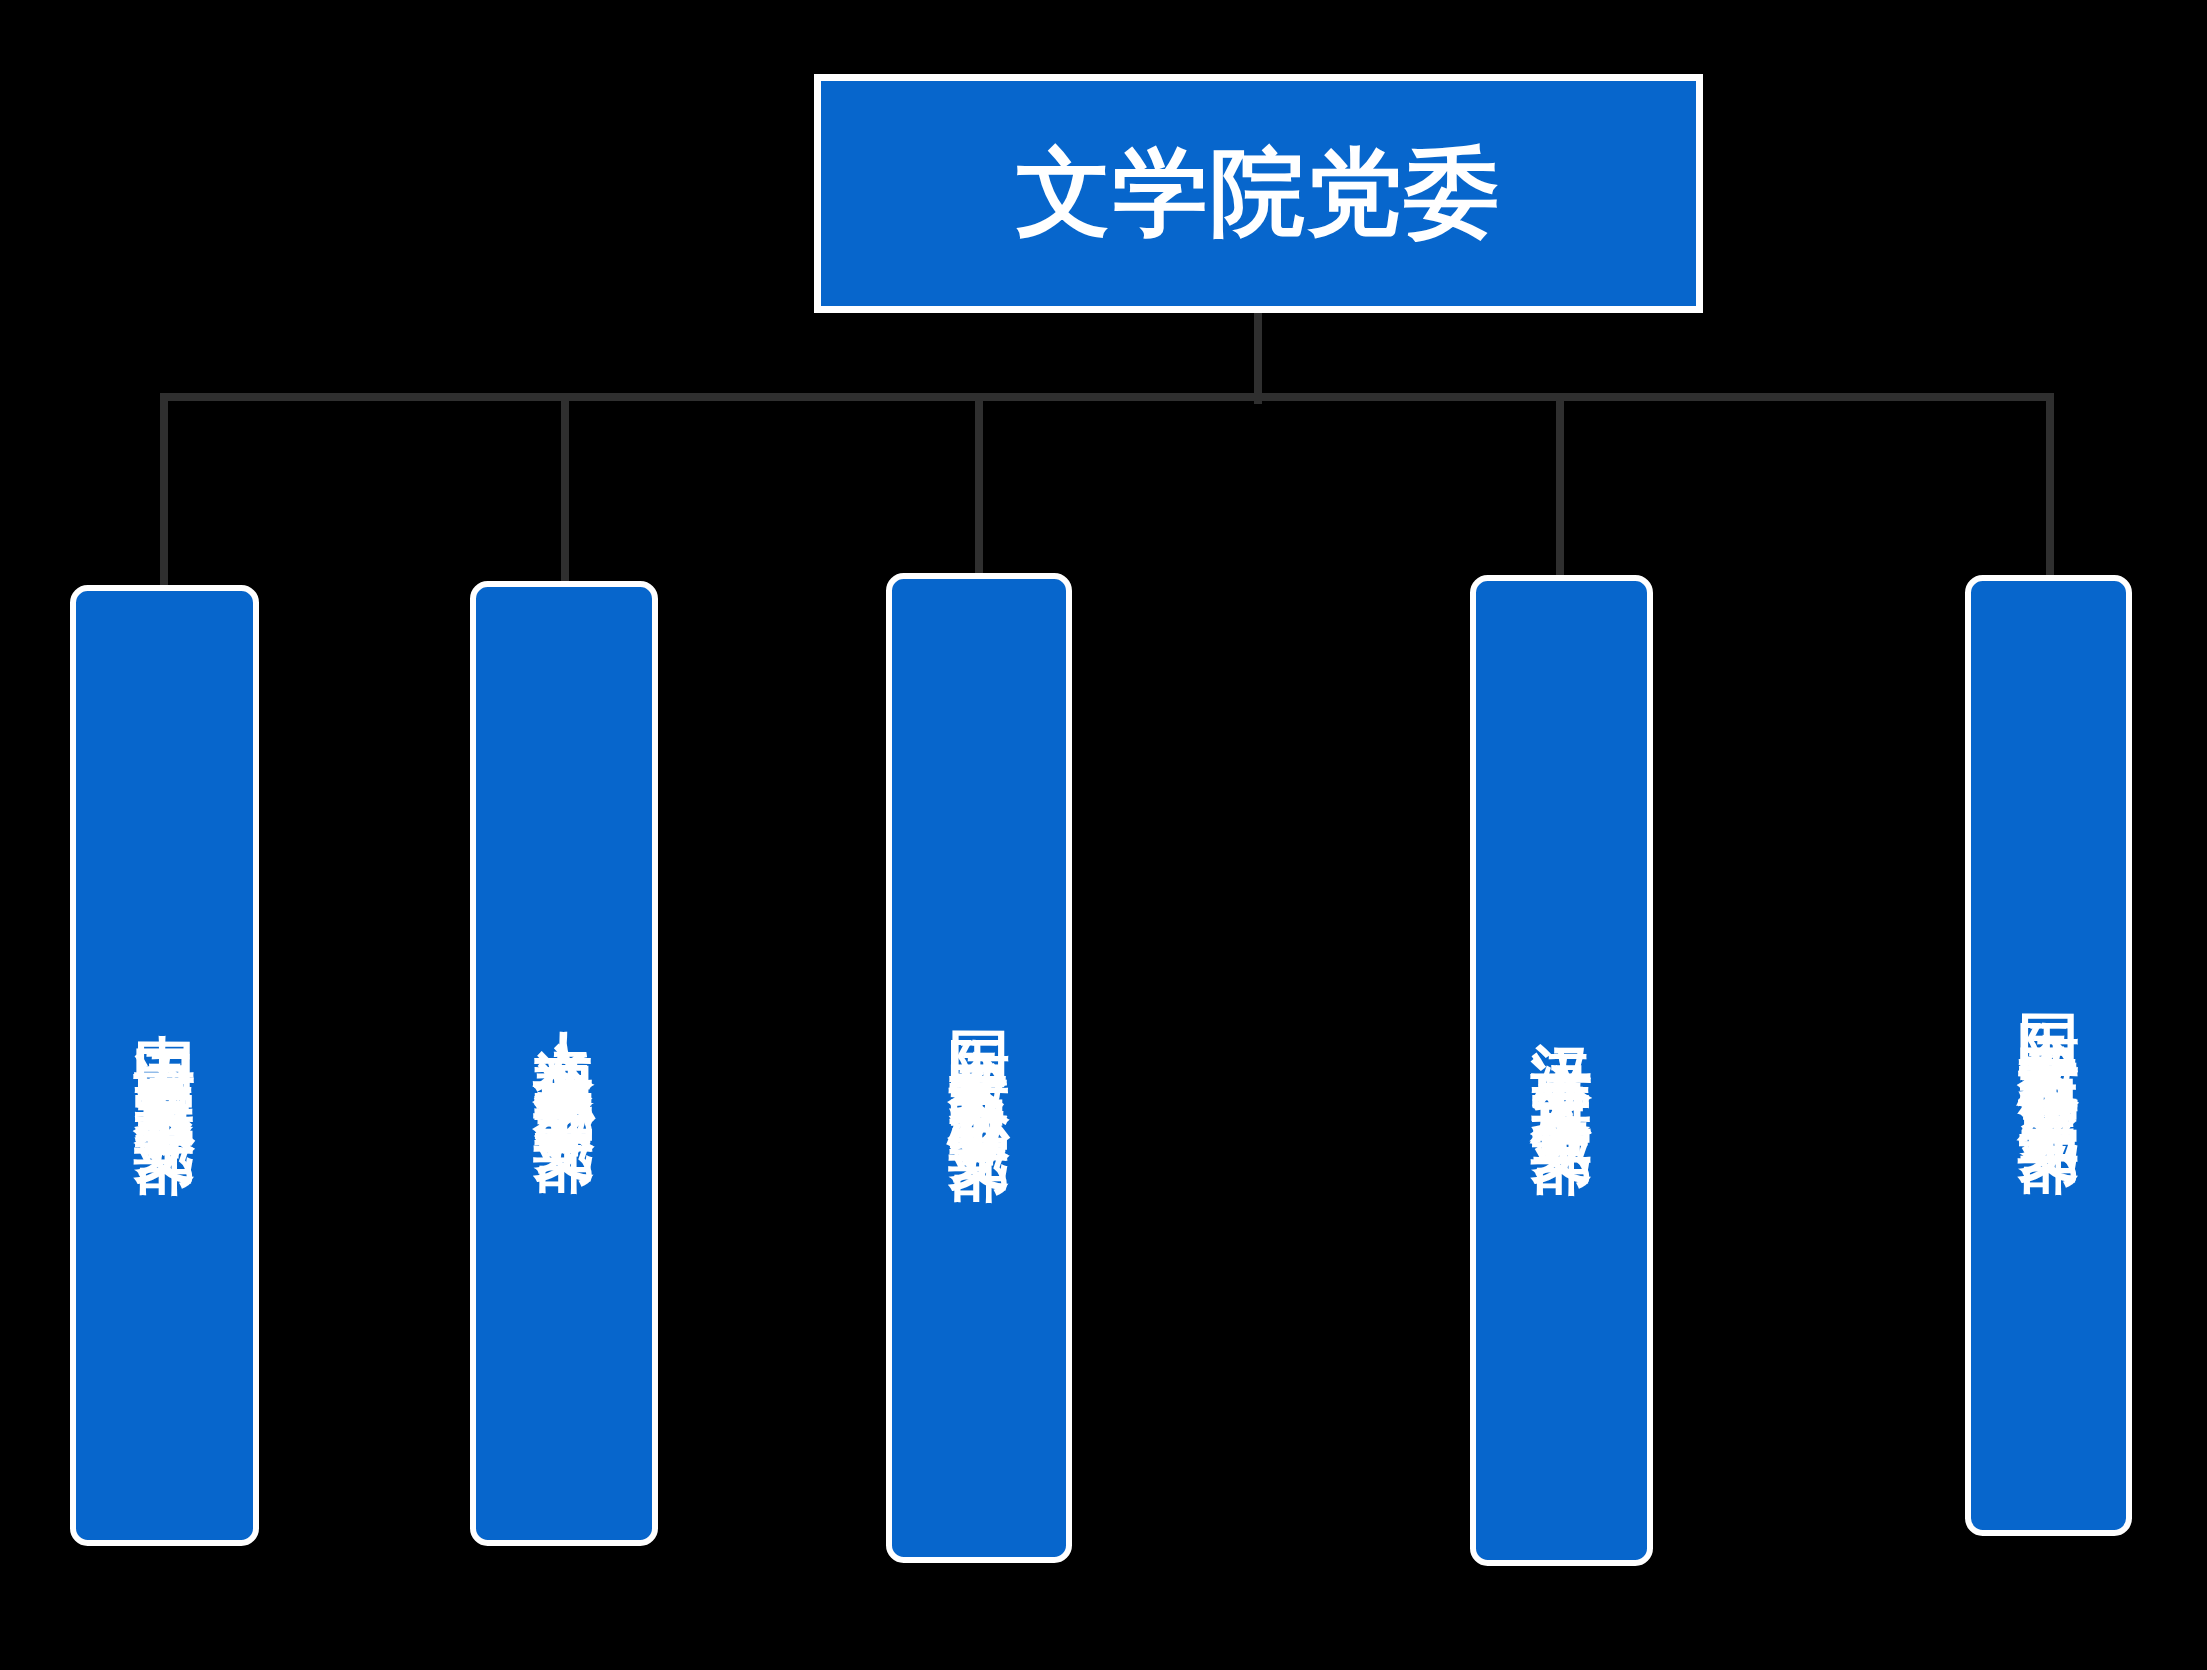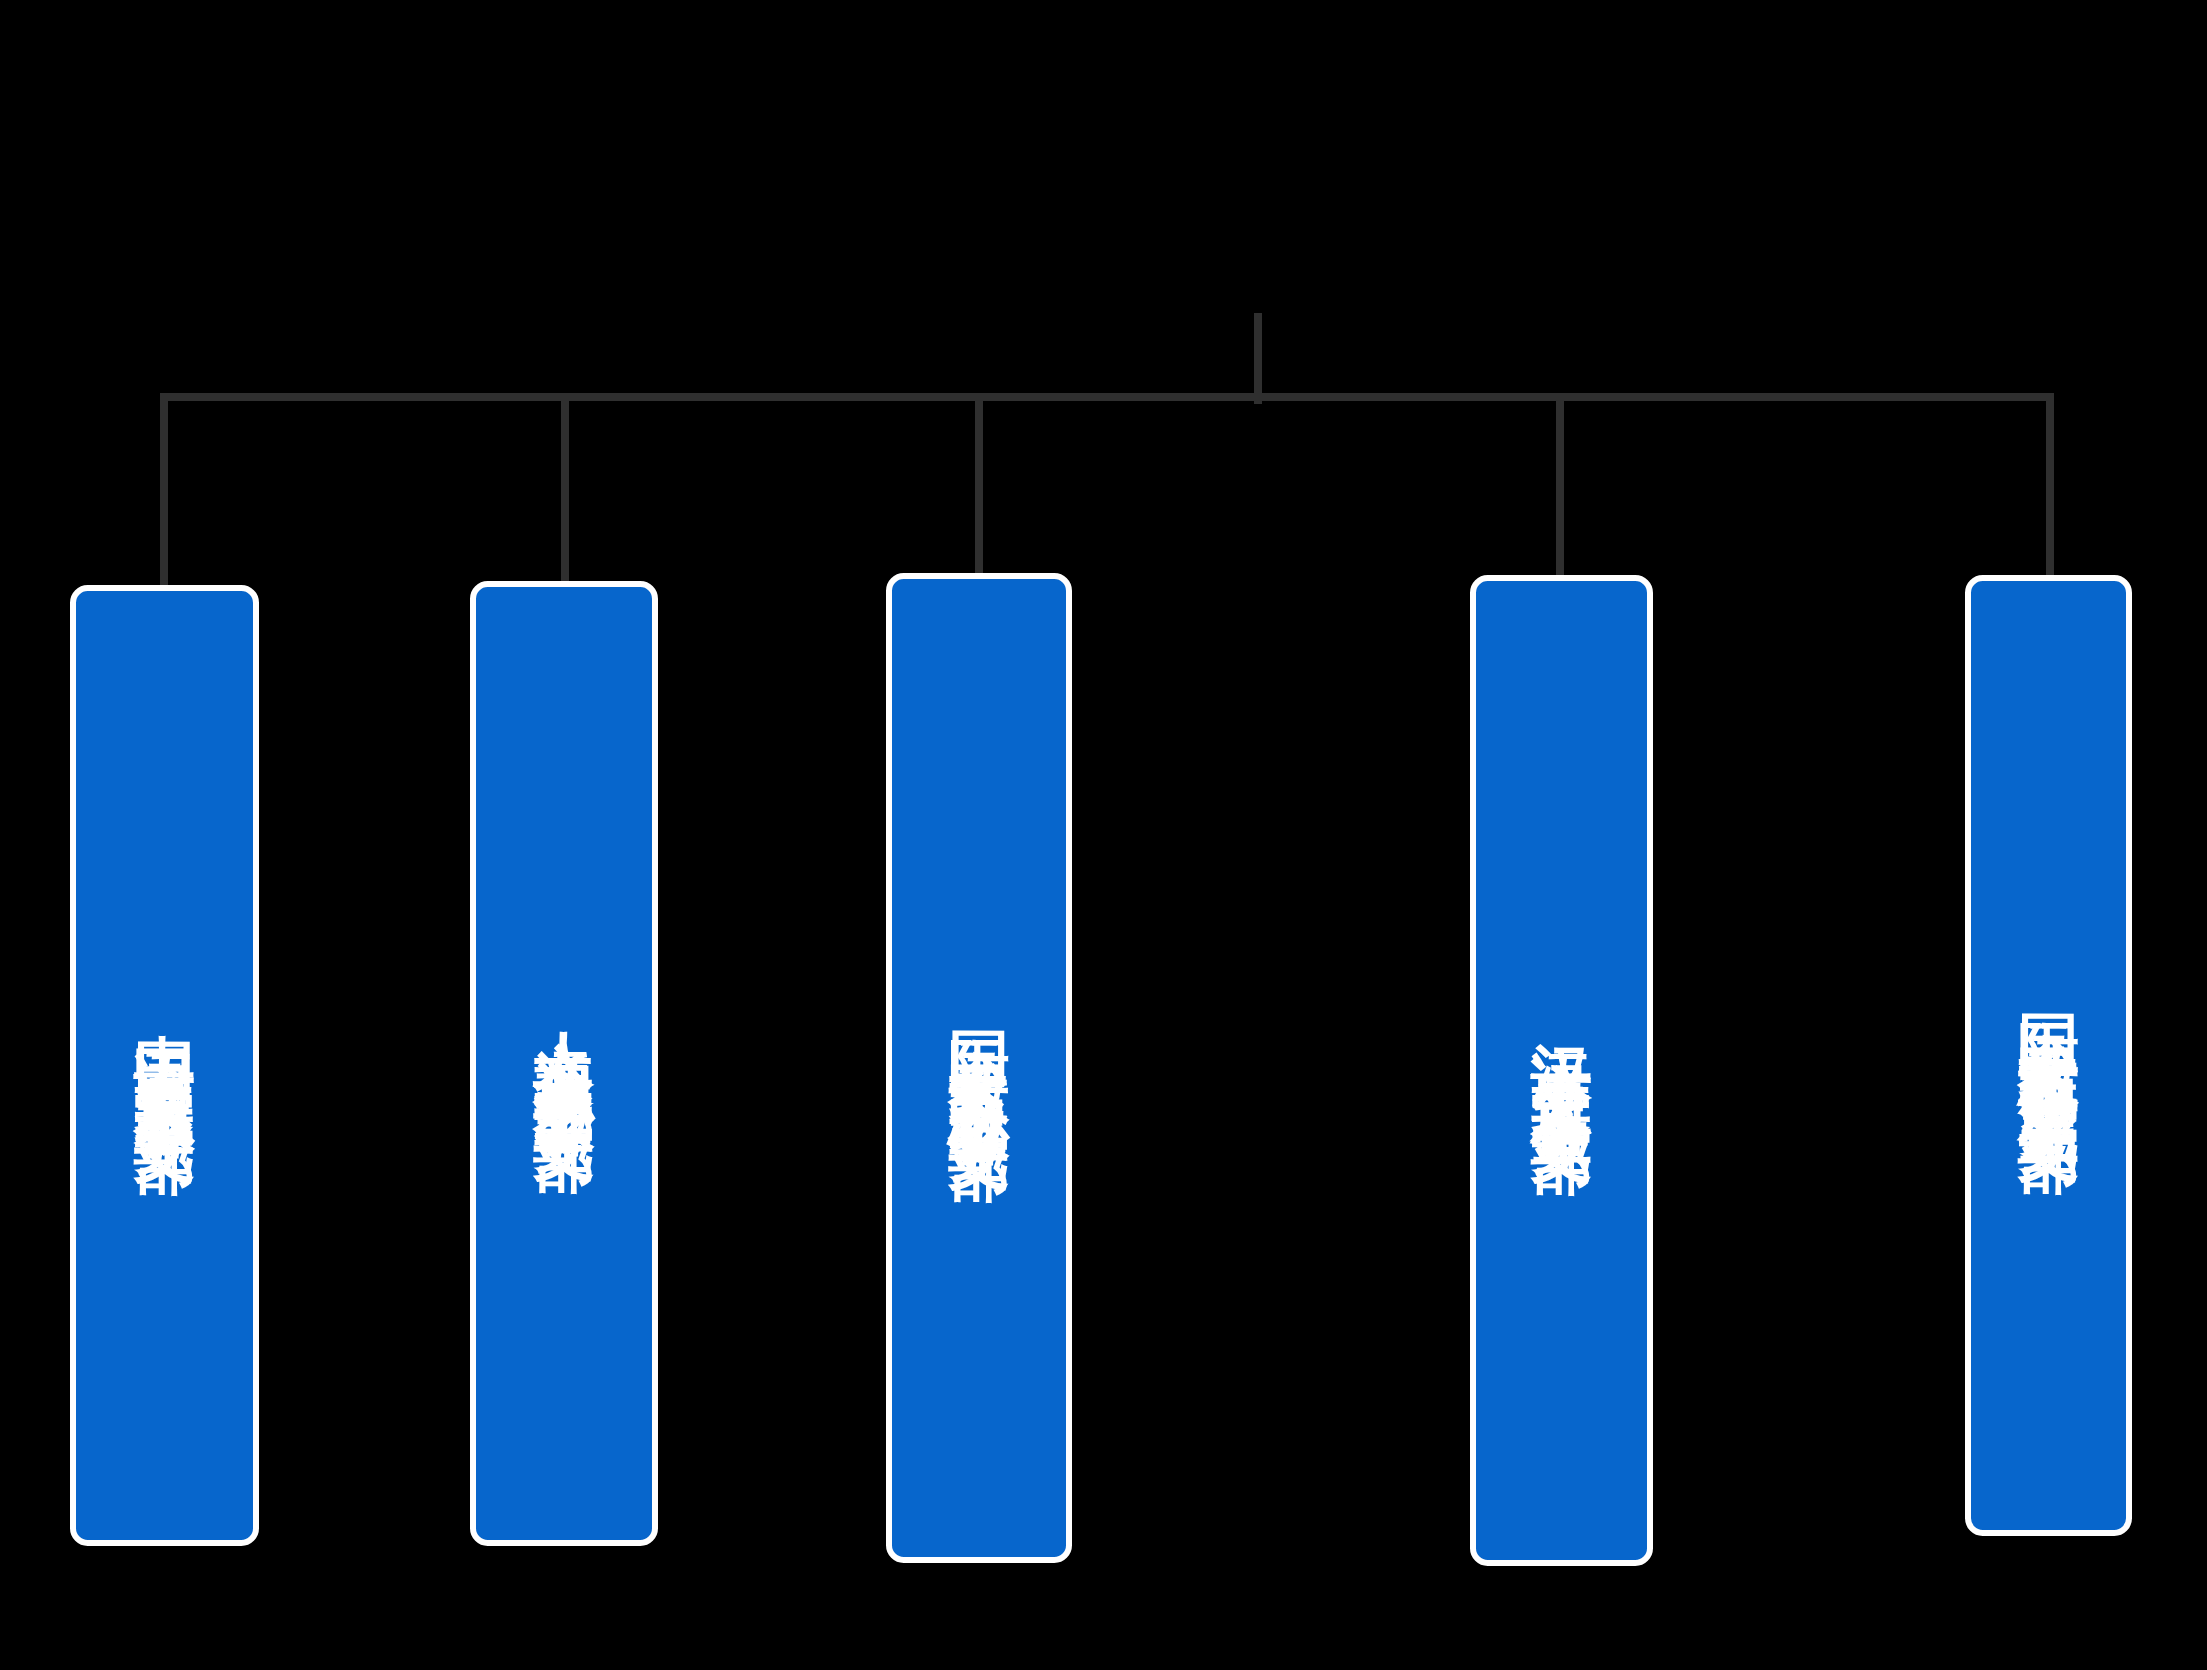--- a/index.html
+++ b/index.html
@@ -85,20 +85,23 @@
 <div id="stage">
 
   <div class="line root-drop"></div>
   <div class="line hbar"></div>
   <div class="line drop-1"></div>
   <div class="line drop-2"></div>
   <div class="line drop-3"></div>
   <div class="line drop-4"></div>
   <div class="line drop-5"></div>
 
+  <div class="root-box">
+    <span class="root-label">文学院党委</span>
+  </div>
 
   <div class="branch-box b1">
     <span class="branch-label">中国语言文学系教工党支部</span>
   </div>
 
   <div class="branch-box b2">
     <span class="branch-label">人文通识教学部教工党支部</span>
   </div>
 
   <div class="branch-box b3">

